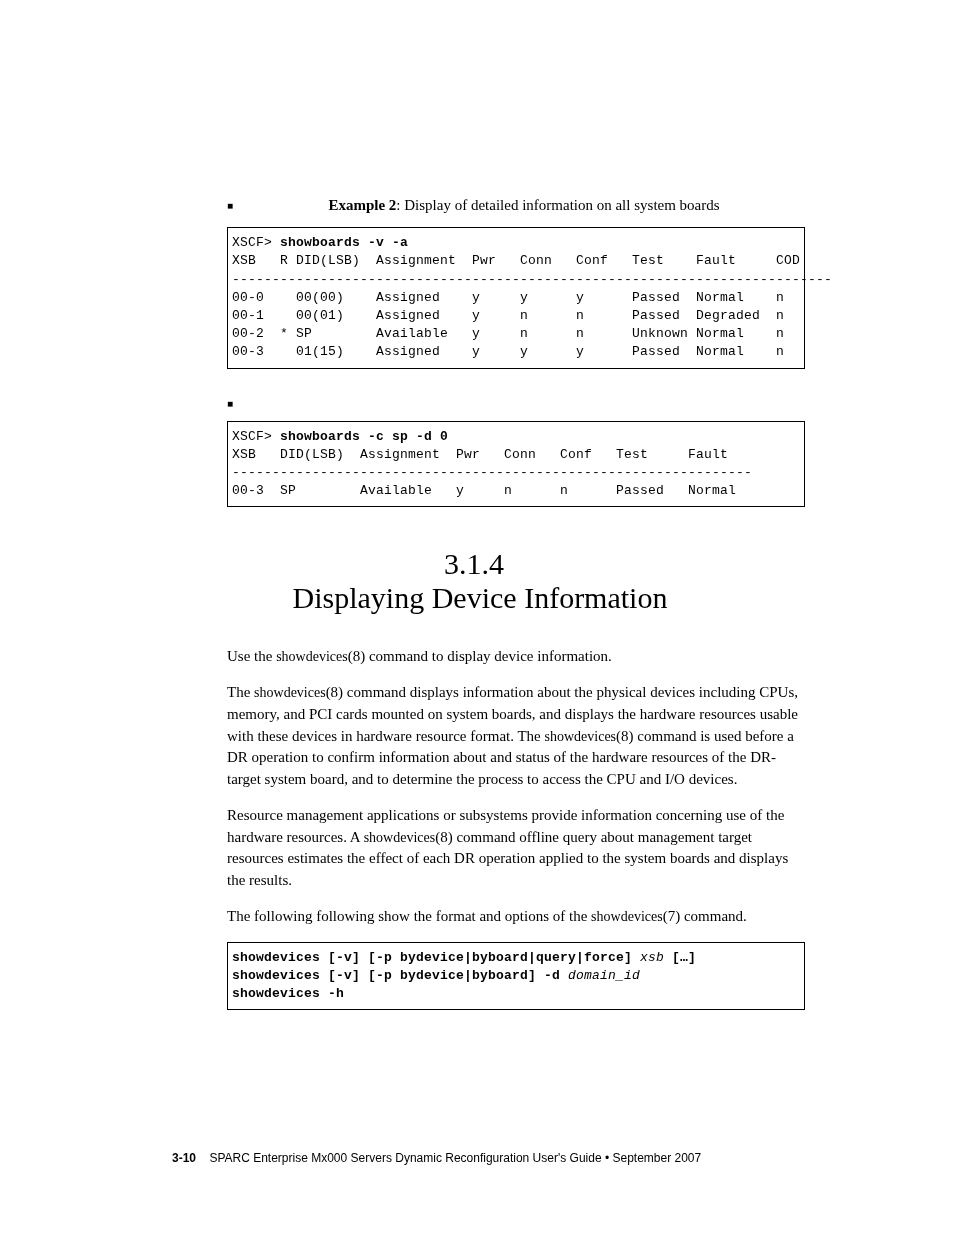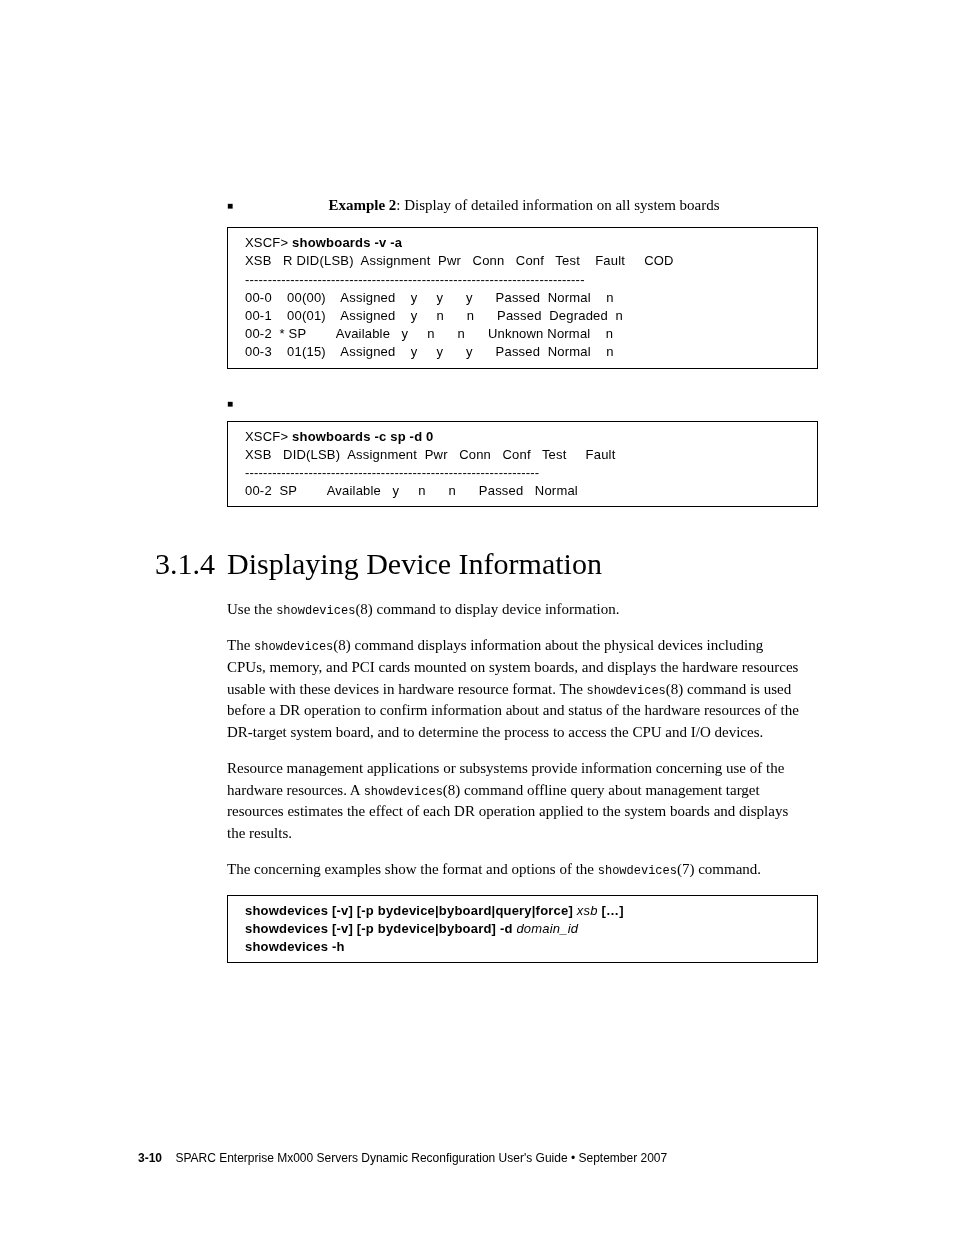--- a/index.html
+++ b/index.html
@@ -36,58 +36,59 @@
       color: #000;
     }
     .bullet .txt {
       flex: 1;
       line-height: 1.35;
       text-align: center;
     }
     .codebox {
       margin-left: 72px;
       border: 1px solid #000;
-      padding: 6px 8px 6px 17px;
-      font-family: Liberation Sans, sans-serif;
+      padding: 6px 8px 6px 4px;
+      font-family: Liberation Mono, monospace;
       font-size: 13px;
       white-space: pre;
       width: 564px;
       line-height: 1.4;
       margin-top: 10px;
       margin-bottom: 24px;
       letter-spacing: 0.2px;
     }
     .codebox .bold { font-weight: bold; }
     .codebox .ital { font-style: italic; }
     .section-head {
       display: flex;
-      align-items: flex-start;
+      align-items: center;
       margin-top: 40px;
-      margin-bottom: 18px;
+      margin-bottom: 31px;
+      flex-direction: column;
     }
     .section-head .num {
       font-size: 30px;
       font-weight: 400;
       width: 72px;
       font-family: "Palatino Linotype","Book Antiqua",Palatino,serif;
     }
     .section-head .title {
       font-size: 30px;
       font-weight: 400;
       font-family: "Palatino Linotype","Book Antiqua",Palatino,serif;
     }
     .para {
       padding-left: 72px;
       line-height: 1.45;
       margin-bottom: 14px;
     }
-    .mono { font-family: Liberation Mono, monospace; font-size: 12px; }
+    .mono { font-family: Liberation Serif, serif; font-size: 14px; }
     .footer {
       position: absolute;
-      left: 138px;
+      left: 172px;
       bottom: 70px;
       font-size: 12px;
       font-family: Arial, Helvetica, sans-serif;
     }
     .footer .pg { font-weight: bold; }
     b { font-weight: bold; }
   </style>
 </head>
 <body>
 
@@ -109,41 +110,41 @@
 00-2  * SP        Available   y     n      n      Unknown Normal    n
 00-3    01(15)    Assigned    y     y      y      Passed  Normal    n</span></div>
 
     <div class="bullet">
       <span class="sq">■</span>
     </div>
 
     <div class="codebox"><span>XSCF&gt; </span><span class="bold">showboards -c sp -d 0</span>
 <span>XSB   DID(LSB)  Assignment  Pwr   Conn   Conf   Test     Fault
 -----------------------------------------------------------------
-00-2  SP        Available   y     n      n      Passed   Normal</span></div>
+00-3  SP        Available   y     n      n      Passed   Normal</span></div>
 
     <div class="section-head">
       <div class="num">3.1.4</div>
       <div class="title">Displaying Device Information</div>
     </div>
 
     <div class="para">
       <span>Use the </span><span class="mono">showdevices</span><span>(8) command to display device information.</span>
     </div>
 
     <div class="para">
       <span>The </span><span class="mono">showdevices</span><span>(8) command displays information about the physical devices including CPUs, memory, and PCI cards mounted on system boards, and displays the hardware resources usable with these devices in hardware resource format. The </span><span class="mono">showdevices</span><span>(8) command is used before a DR operation to confirm information about and status of the hardware resources of the DR-target system board, and to determine the process to access the CPU and I/O devices.</span>
     </div>
 
     <div class="para">
       <span>Resource management applications or subsystems provide information concerning use of the hardware resources. A </span><span class="mono">showdevices</span><span>(8) command offline query about management target resources estimates the effect of each DR operation applied to the system boards and displays the results.</span>
     </div>
 
     <div class="para">
-      <span>The concerning examples show the format and options of the </span><span class="mono">showdevices</span><span>(7) command.</span>
+      <span>The following following show the format and options of the </span><span class="mono">showdevices</span><span>(7) command.</span>
     </div>
 
     <div class="codebox"><span class="bold">showdevices [-v] [-p bydevice|byboard|query|force] </span><span class="ital">xsb</span><span class="bold"> […]</span>
 <span class="bold">showdevices [-v] [-p bydevice|byboard] -d </span><span class="ital">domain_id</span>
 <span class="bold">showdevices -h</span></div>
 
   </div>
 
   <div class="footer">
     <span class="pg">3-10</span>&nbsp;&nbsp;&nbsp;&nbsp;<span>SPARC Enterprise Mx000 Servers Dynamic Reconfiguration User's Guide • September 2007</span>

